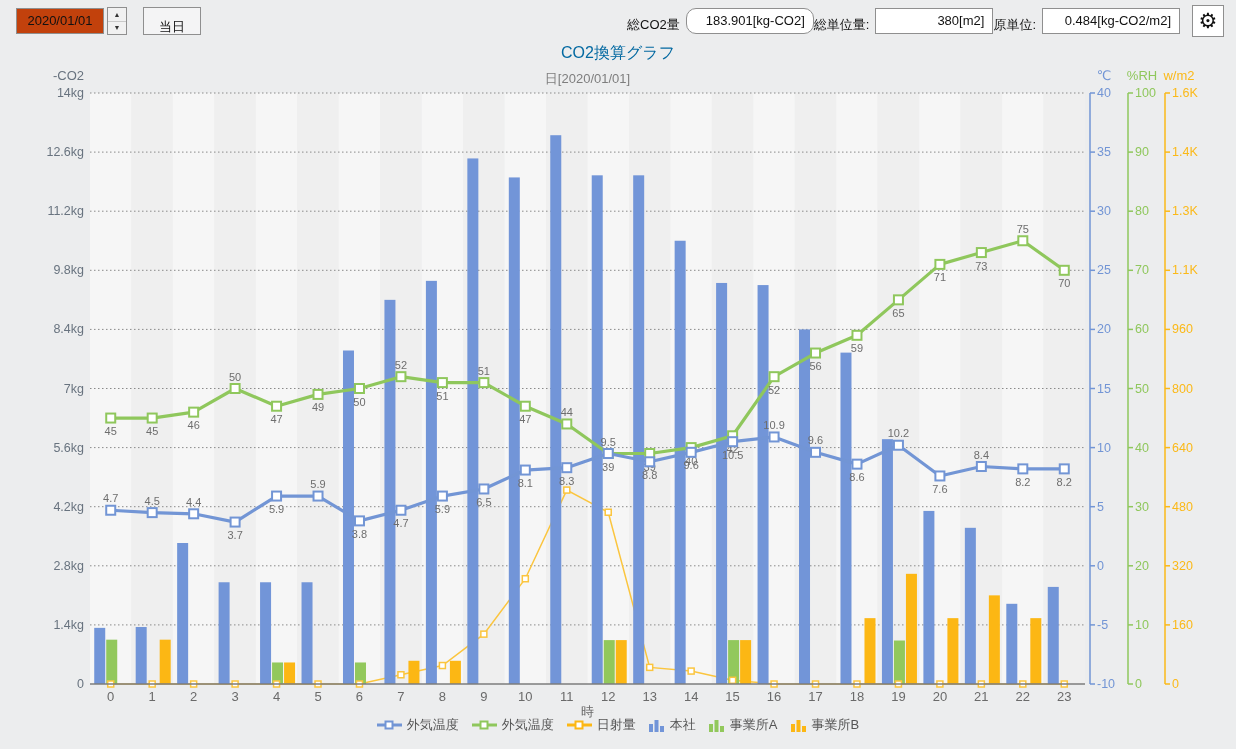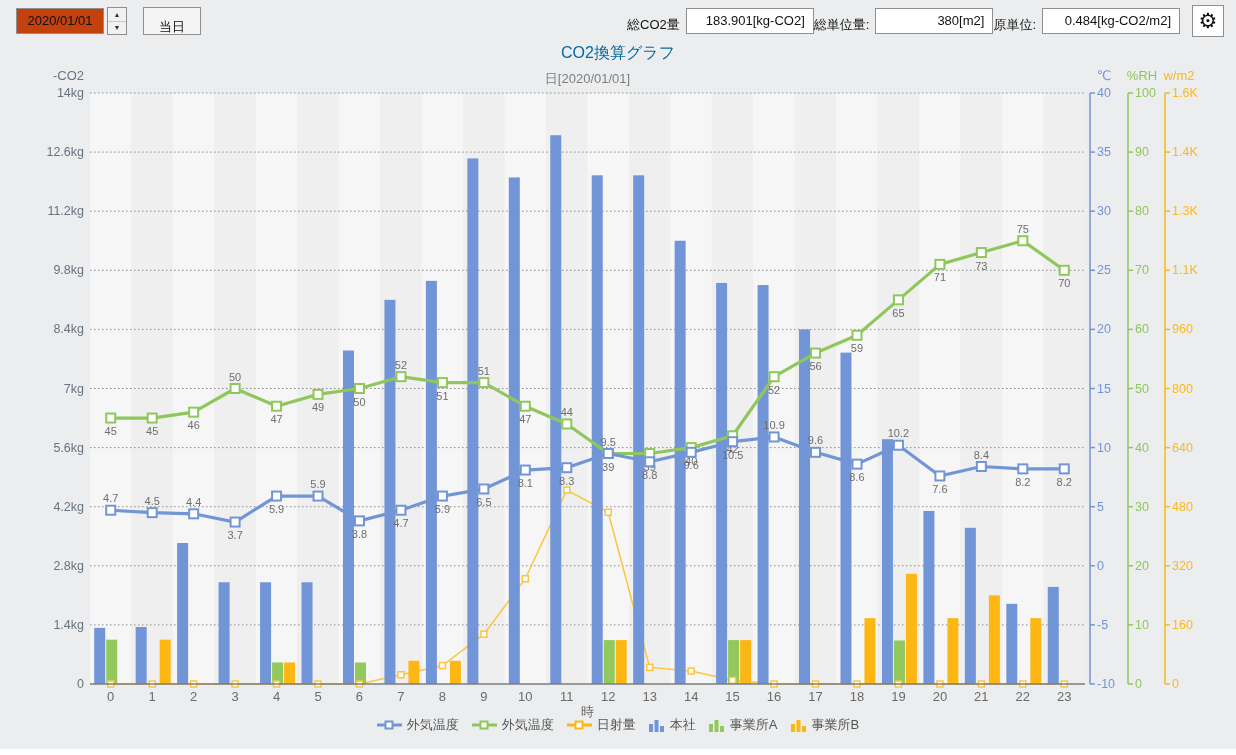--- a/index.html
+++ b/index.html
@@ -21,21 +21,21 @@
   .spinner .sp { flex:1; border:none; background:#f1f1f1; padding:0; font-size:7px;
     color:#333; line-height:1; cursor:pointer; }
   .spinner .sp:first-child { border-bottom:1px solid #c9c9c9; }
   .btn-today { margin-left:16px; height:28px; padding:10px 15px; font-size:13px;
     background:#f4f4f5; border:1px solid #8f8f8f; color:#111; cursor:pointer; }
   .spacer { flex:1; }
   .field { display:flex; align-items:flex-end; }
   .field-label { font-size:13px; color:#111; margin-right:6px; white-space:nowrap; }
   .field-value { background:#fff; border:1px solid #8f8f8f; height:26px; line-height:24px;
     font-size:13px; color:#111; text-align:right; padding:0 8px; white-space:nowrap; }
-  .fv-co2 { width:128px; } .fv-unit { width:118px; } .fv-int { width:138px; }
+  .fv-co2 { width:128px;border-radius:10px; } .fv-unit { width:118px; } .fv-int { width:138px; }
   .gear-btn { margin-left:12px; width:32px; height:32px; border:1px solid #8f8f8f;
     background:#fff; font-size:21px; line-height:28px; text-align:center; padding:0;
     color:#111; cursor:pointer; }
   
   .chart-title { text-align:center; font-size:16px; color:#0369a1; height:20px;
     line-height:20px; margin-top:1px; }
   #chart { display:block; }
   
   .legend { display:flex; justify-content:center; align-items:flex-start; gap:13px;
     height:24px; margin-top:-2px; }

